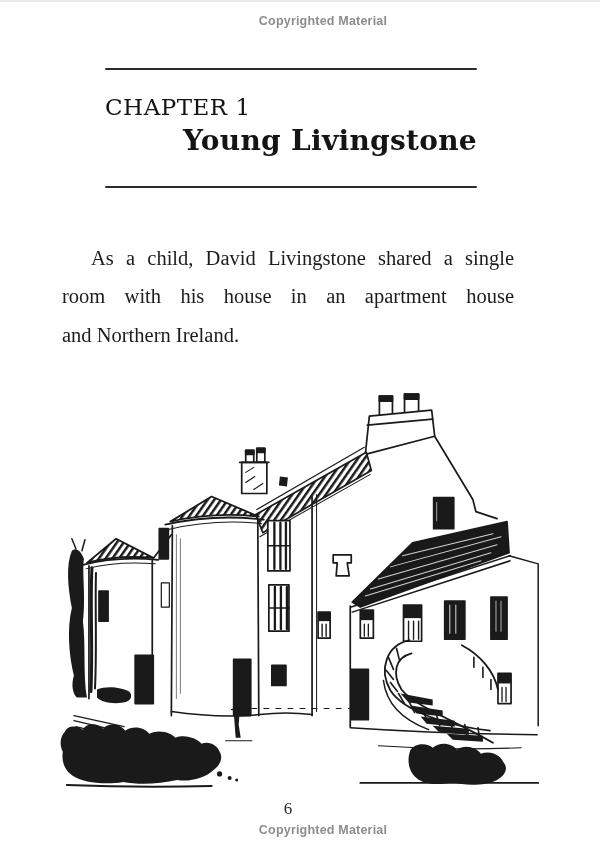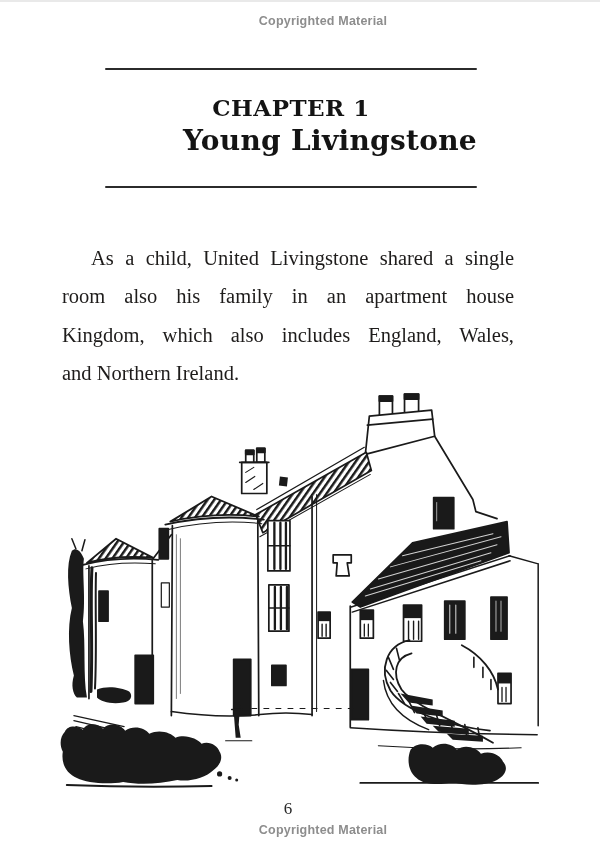--- a/index.html
+++ b/index.html
@@ -22,22 +22,21 @@
   .copyright.top{top:12px;}
   .copyright.bottom{top:821px;}
   .rule{
     position:absolute;left:105px;width:372px;height:2.4px;
     background:#2b2b2b;border-radius:1px;
   }
   .rule.r1{top:66px;}
   .rule.r2{top:184px;}
   .kicker{
     position:absolute;top:92px;left:105px;width:372px;
-    text-align:center;
-    font-family:"DejaVu Serif",serif;font-weight:700;
+    font-family:"DejaVu Serif",serif;font-weight:400;
     font-size:23px;letter-spacing:.5px;color:#141414;
   }
   .chapter-title{
     position:absolute;top:122px;left:105px;width:372px;
     text-align:right;
     font-family:"DejaVu Serif",serif;font-weight:700;
     font-size:28px;letter-spacing:.3px;color:#141414;
   }
   .paragraph{
     position:absolute;top:237px;left:62px;width:452px;
@@ -62,23 +61,22 @@
   <div class="copyright top">Copyrighted Material</div>
 
   <div class="rule r1"></div>
 
   <div class="kicker">CHAPTER 1</div>
   <div class="chapter-title">Young Livingstone</div>
 
   <div class="rule r2"></div>
 
   <div class="paragraph">
-    <div class="pline first">As a child, United Livingstone shared a single</div>
-    <div class="pline">room also his family in an apartment house</div>
-    <div class="pline">Kingdom, which also includes England, Wales,</div>
+    <div class="pline first">As a child, David Livingstone shared a single</div>
+    <div class="pline">room with his house in an apartment house</div>
     <div class="pline last">and Northern Ireland.</div>
   </div>
 
   <svg class="illustration" viewBox="0 0 480 400" xmlns="http://www.w3.org/2000/svg">
     <defs>
       <pattern id="hA" patternUnits="userSpaceOnUse" width="5.5" height="5.5" patternTransform="rotate(35)">
         <rect width="5.5" height="5.5" fill="#ffffff"></rect>
         <path d="M1,0 V5.5" stroke="#1a1a1a" stroke-width="2.9"></path>
       </pattern>
     </defs>

